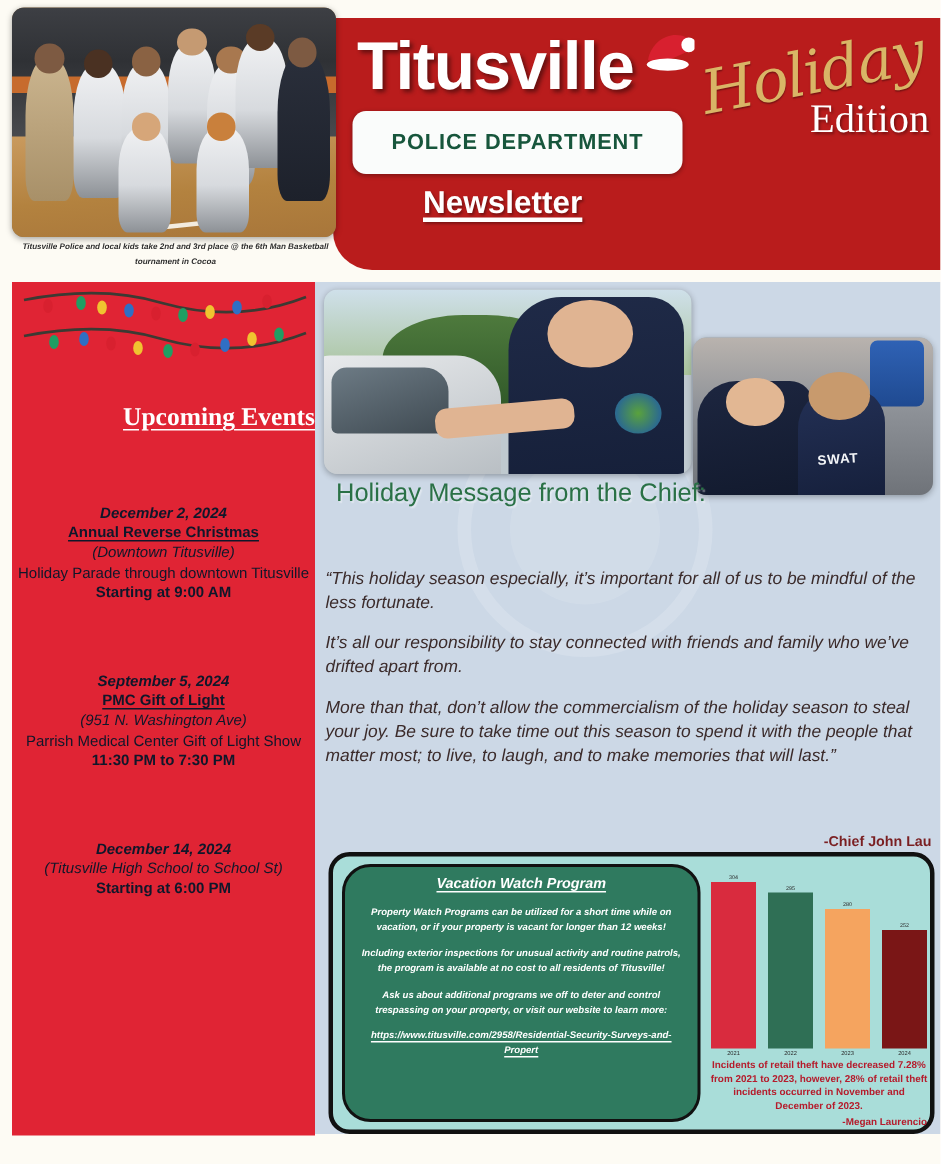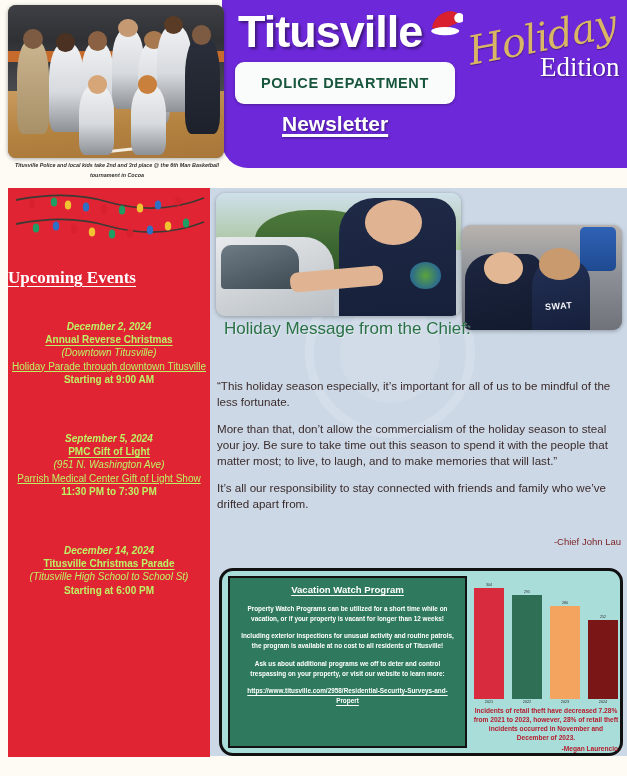--- a/index.html
+++ b/index.html
@@ -15,23 +15,23 @@
     background: #fdfbf4;
   }
 
   
   .top-band {
     position: absolute; left: 0; top: 0;
     width: 627px; height: 190px;
     background: #fdfbf4;
   }
   .header-red {
-    position: absolute; left: 222px; top: 0;
+    position: absolute; left: 222px; top: 12px;
     width: 405px; height: 168px;
-    background: #6d28d9;
+    background: #b91c1c;
     border-radius: 0 0 0 26px;
   }
   .masthead-title {
     position: absolute; left: 16px; top: 6px;
     font-size: 45px; font-weight: bold; color: #ffffff;
     letter-spacing: -1px;
     text-shadow: 2px 2px 3px rgba(0,0,0,0.45);
     white-space: nowrap;
   }
   .santa-hat {
@@ -110,34 +110,34 @@
 
   
   .left-col {
     position: absolute; left: 8px; top: 188px;
     width: 202px; height: 569px;
     background: #e02434;
   }
   .lights-wrap { position: absolute; left: 0; top: 0; width: 202px; height: 70px; }
   .events-title {
     position: absolute; left: 0; top: 80px;
-    width: 202px; text-align: left;
+    width: 202px; text-align: right;
     font-size: 17px; font-weight: bold; color: #ffffff;
     font-family: "Liberation Serif", serif;
-    text-decoration: underline; text-underline-offset: 3px;
+    text-decoration: underline; text-underline-offset: 3px; padding-left: 27px;
   }
   .event {
     position: absolute; left: 4px; width: 194px;
-    text-align: center; color: #bef264; line-height: 1.32;
+    text-align: center; color: #0f172a; line-height: 1.32; margin-top: 16px;
   }
   .ev-date { font-size: 10px; font-weight: bold; font-style: italic; }
   .ev-name { font-size: 10px; font-weight: bold; text-decoration: underline;
              text-underline-offset: 2px; }
   .ev-loc  { font-size: 10px; font-style: italic; }
-  .ev-desc { font-size: 10px; text-decoration: underline; }
+  .ev-desc { font-size: 10px; }
   .ev-time { font-size: 10px; font-weight: bold; }
   .more-info {
     position: absolute; left: 8px; top: 482px;
     width: 186px; text-align: center;
     font-size: 10.5px; font-style: italic; font-weight: bold;
     color: #ffffff; line-height: 1.55;
   }
 
   
   .main-area {
@@ -210,43 +210,44 @@
     width: 250px;
     font-size: 17px; font-weight: normal; color: #2a7146;
     line-height: 1.52;
     text-shadow: 1px 1px 1px rgba(255,255,255,0.45);
   }
   .msg-body {
     position: absolute; left: 7px; top: 190px;
     width: 400px;
     font-size: 11.6px; color: #3b2b2b; line-height: 1.38;
   }
-  .msg-body p { margin-bottom: 11px; }
+  .msg-body p { margin-bottom: 11px; font-style: italic; }
   .chief-sign {
-    position: absolute; right: 6px; top: 348px;
-    font-size: 9.5px; font-weight: normal; color: #7a1f22;
+    position: absolute; right: 6px; top: 368px;
+    font-size: 9.5px; font-weight: bold; color: #7a1f22;
   }
 
   
   .bottom-panel {
     position: absolute; left: 219px; top: 568px;
     width: 404px; height: 188px;
     background: #a9ddd9;
     border: 3px solid #111;
     border-radius: 14px;
   }
   .green-box {
     position: absolute; left: 6px; top: 5px;
     width: 239px; height: 172px;
     background: #2f7a5f;
     border: 2.5px solid #111;
-    border-radius: 0;
+    border-radius: 19px;
     padding: 6px 8px;
     color: #ffffff;
     text-align: center;
+    font-style: italic;
   }
   .gb-title {
     font-size: 9.6px; font-weight: bold;
     text-decoration: underline; text-underline-offset: 2px;
     margin-bottom: 9px;
   }
   .gb-p {
     font-size: 6.4px; font-weight: bold; line-height: 1.52;
     margin-bottom: 8px;
   }
@@ -378,21 +379,20 @@
     <div class="event" style="top:244px;">
       <div class="ev-date">September 5, 2024</div>
       <div class="ev-name">PMC Gift of Light</div>
       <div class="ev-loc">(951 N. Washington Ave)</div>
       <div class="ev-desc">Parrish Medical Center Gift of Light Show</div>
       <div class="ev-time">11:30 PM to 7:30 PM</div>
     </div>
 
     <div class="event" style="top:356px;">
       <div class="ev-date">December 14, 2024</div>
-      <div class="ev-name">Titusville Christmas Parade</div>
       <div class="ev-loc">(Titusville High School to School St)</div>
       <div class="ev-time">Starting at 6:00 PM</div>
     </div>
 
   </div>
 
   <div class="main-area">
 
     <div class="watermark"></div>
 
@@ -414,22 +414,22 @@
       <div class="sw-ohead"></div>
       <div class="sw-boy"></div>
       <div class="sw-bhead"></div>
       <div class="sw-text">SWAT</div>
     </div>
 
     <div class="msg-title">Holiday Message from the Chief:</div>
 
     <div class="msg-body">
       <p>“This holiday season especially, it’s important for all of us to be mindful of the less fortunate.</p>
+      <p>It’s all our responsibility to stay connected with friends and family who we’ve drifted apart from.</p>
       <p>More than that, don’t allow the commercialism of the holiday season to steal your joy. Be sure to take time out this season to spend it with the people that matter most; to live, to laugh, and to make memories that will last.”</p>
-      <p>It’s all our responsibility to stay connected with friends and family who we’ve drifted apart from.</p>
     </div>
 
     <div class="chief-sign">-Chief John Lau</div>
   </div>
 
   <div class="bottom-panel">
 
     <div class="green-box">
       <div class="gb-title">Vacation Watch Program</div>
       <div class="gb-p">Property Watch Programs can be utilized for a short time while on vacation, or if your property is vacant for longer than 12 weeks!</div>

